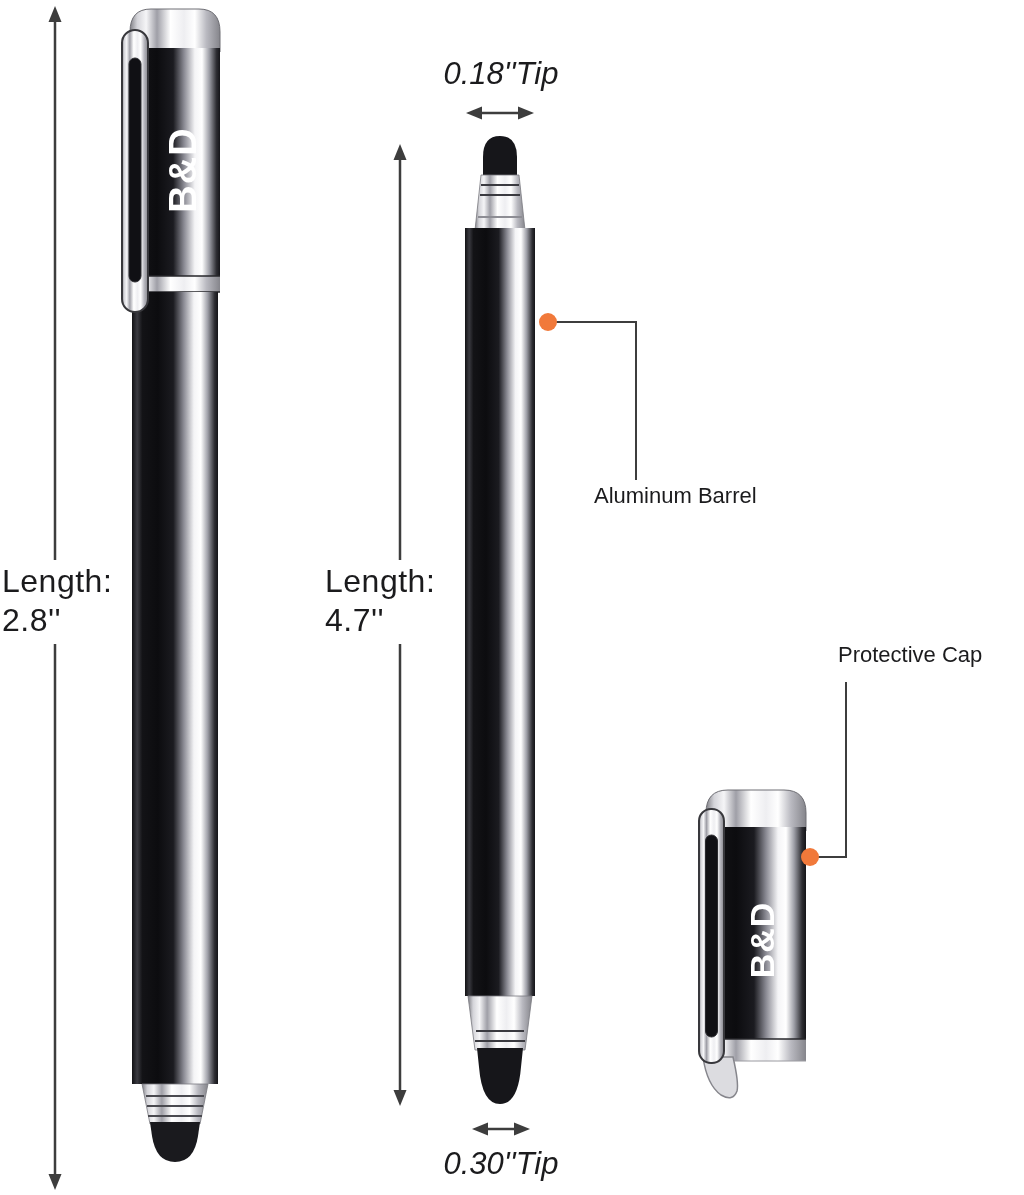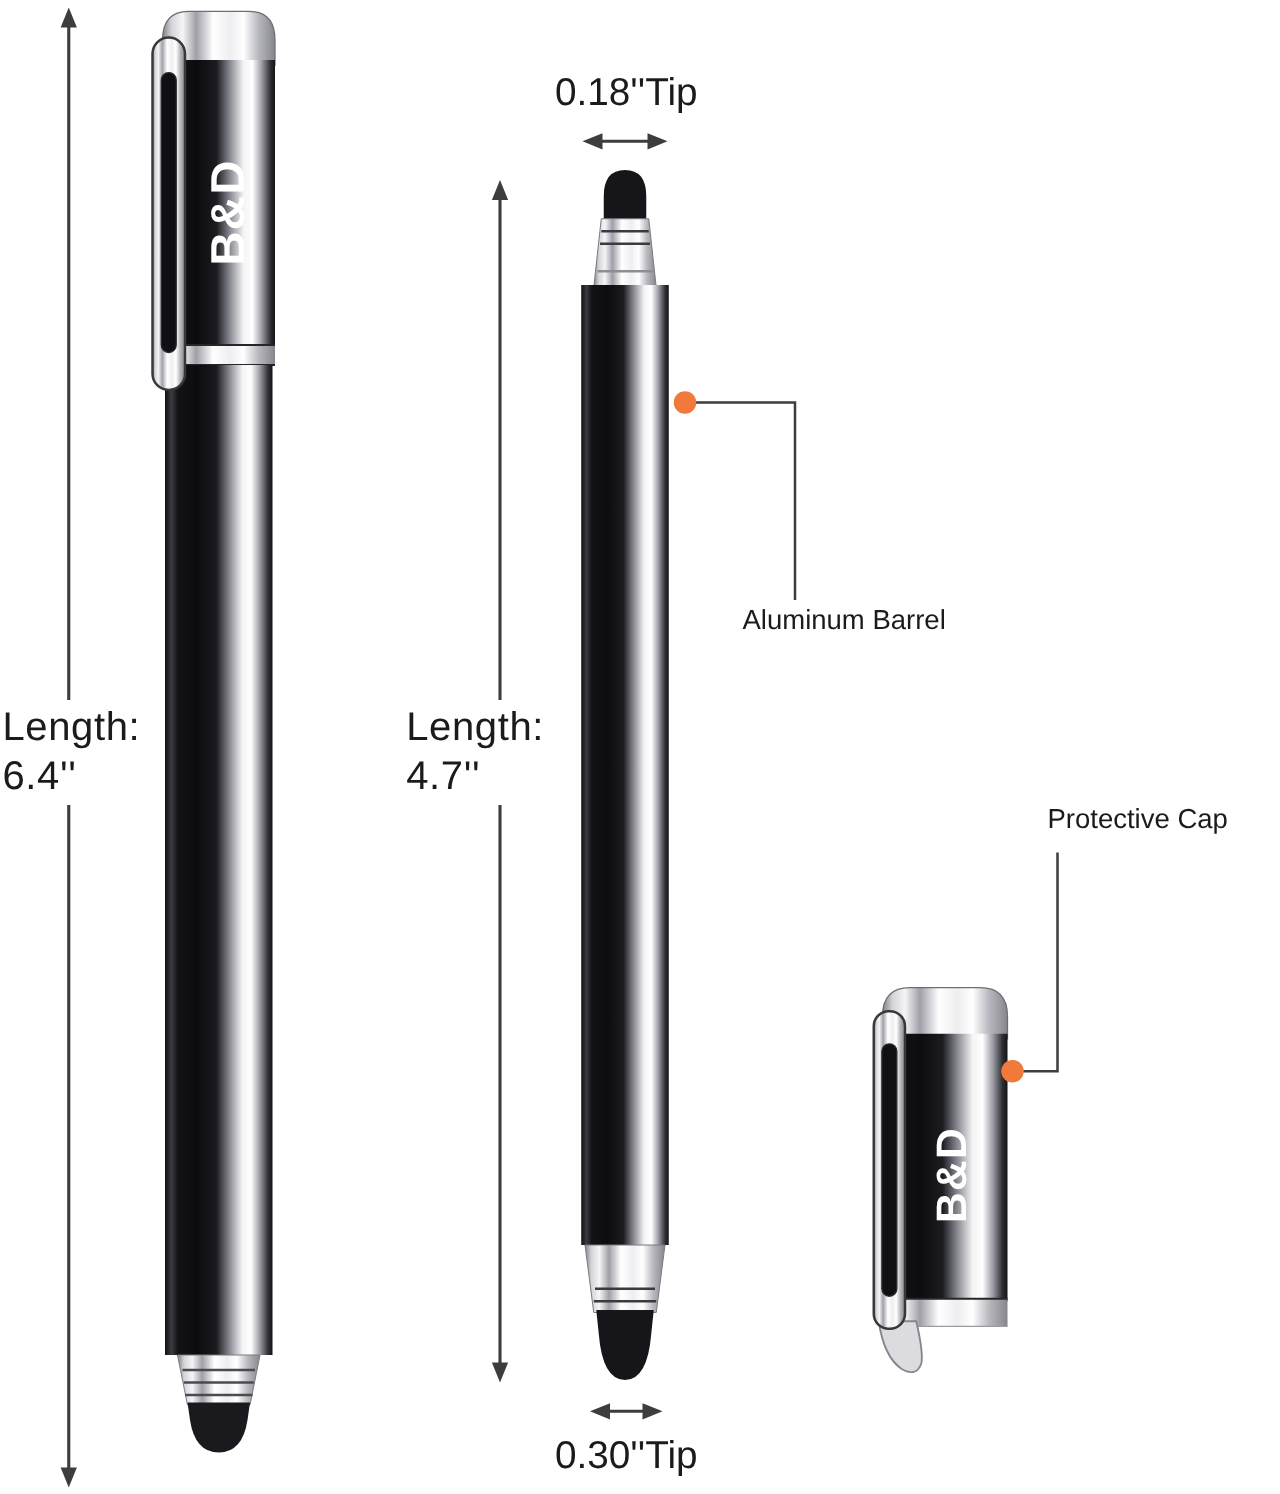--- a/index.html
+++ b/index.html
@@ -22,20 +22,21 @@
   .len-label{
     font-size:32px;
     line-height:1.22;
     padding:2px 6px 4px 2px;
     letter-spacing:0.5px;
   }
   .tip-label{
     font-size:31px;
     width:150px;
     text-align:center;
+    font-style:italic;
   }
   .callout-label{
     font-size:22px;
     white-space:nowrap;
     padding:0 4px;
   }
 </style>
 </head>
 <body>
 
@@ -203,21 +204,21 @@
       <circle cx="548" cy="322" r="9" fill="#f1793a"></circle>
     </g>
     <g>
       <polyline points="846,682 846,857 812,857" fill="none" stroke="#3d3d3d" stroke-width="2"></polyline>
       <circle cx="810" cy="857" r="9" fill="#f1793a"></circle>
     </g>
   </svg>
 
   <div class="label len-label" style="left:0px;top:560px;">
     <div>Length:</div>
-    <div>6.4''</div>
+    <div>2.8''</div>
   </div>
 
   <div class="label len-label" style="left:323px;top:560px;">
     <div>Length:</div>
     <div>4.7''</div>
   </div>
 
   <div class="label tip-label" style="left:426px;top:56px;">0.18''Tip</div>
 
   <div class="label tip-label" style="left:426px;top:1146px;">0.30''Tip</div>

